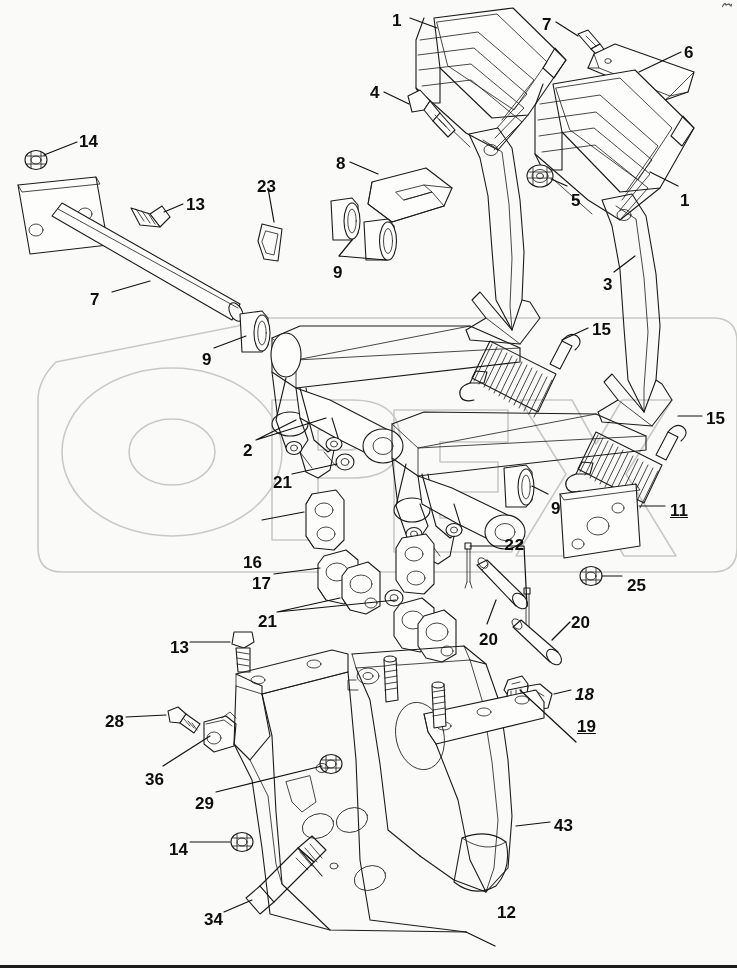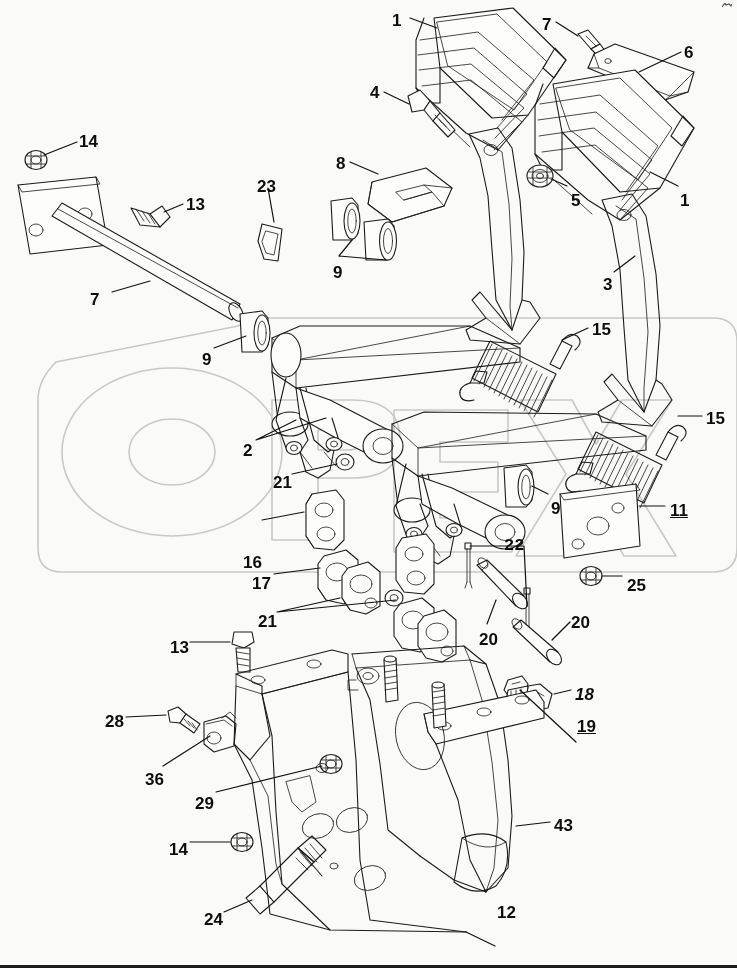--- a/index.html
+++ b/index.html
@@ -516,17 +516,17 @@
       <div class="lbl" style="left: 479px; top: 631px;">20</div>
       <div class="lbl" style="left: 571px; top: 614px;">20</div>
       <div class="lbl" style="left: 170px; top: 639px;">13</div>
       <div class="lbl" style="left: 575px; top: 686px; font-style: italic;">18</div>
       <div class="lbl" style="left: 105px; top: 713px;">28</div>
       <div class="lbl" style="left: 577px; top: 718px; text-decoration: underline;">19</div>
       <div class="lbl" style="left: 145px; top: 771px;">36</div>
       <div class="lbl" style="left: 195px; top: 795px;">29</div>
       <div class="lbl" style="left: 554px; top: 817px;">43</div>
       <div class="lbl" style="left: 169px; top: 841px;">14</div>
-      <div class="lbl" style="left: 204px; top: 911px;">24</div>
+      <div class="lbl" style="left: 204px; top: 911px;">34</div>
       <div class="lbl" style="left: 497px; top: 904px;">12</div>
     </div>
 
 </div>
 
 </body></html>

